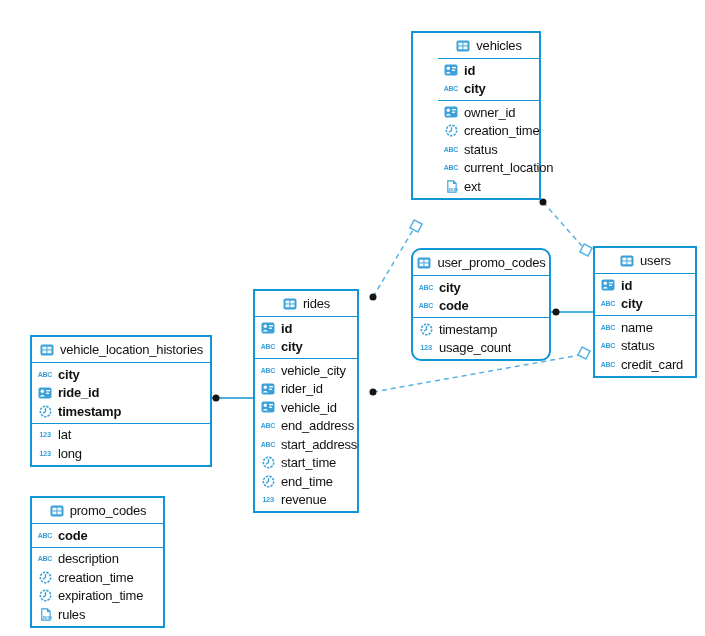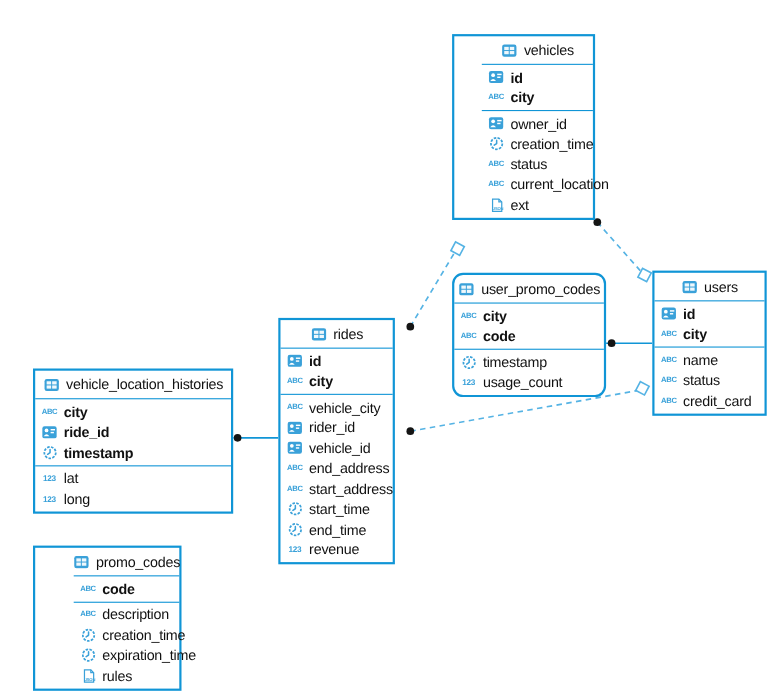--- a/index.html
+++ b/index.html
@@ -385,21 +385,21 @@
       <span class="fname">lat</span>
     </div>
     <div class="row ">
       <span class="icon-cell">
               <span class="num-icon">123</span>
             </span>
       <span class="fname">long</span>
     </div>
         </div>
       </div>
-      <div class="table" style="left: 30px; top: 496px; width: 135px; padding-left: 35px;">
+      <div class="table" style="left: 30px; top: 496px; width: 135px;">
     <div class="t-header">
       <span class="icon-cell">
     <svg width="14" height="12" viewBox="0 0 14 12">
       <rect x="0.5" y="0.5" width="13" height="11" rx="2" fill="#3aa1d9"></rect>
       <rect x="2.4" y="2.6" width="4.1" height="2.9" fill="#fff" opacity="0.92"></rect>
       <rect x="7.4" y="2.6" width="4.1" height="2.9" fill="#fff" opacity="0.92"></rect>
       <rect x="2.4" y="6.4" width="4.1" height="2.9" fill="#fff" opacity="0.92"></rect>
       <rect x="7.4" y="6.4" width="4.1" height="2.9" fill="#fff" opacity="0.92"></rect>
     </svg>
           </span>

